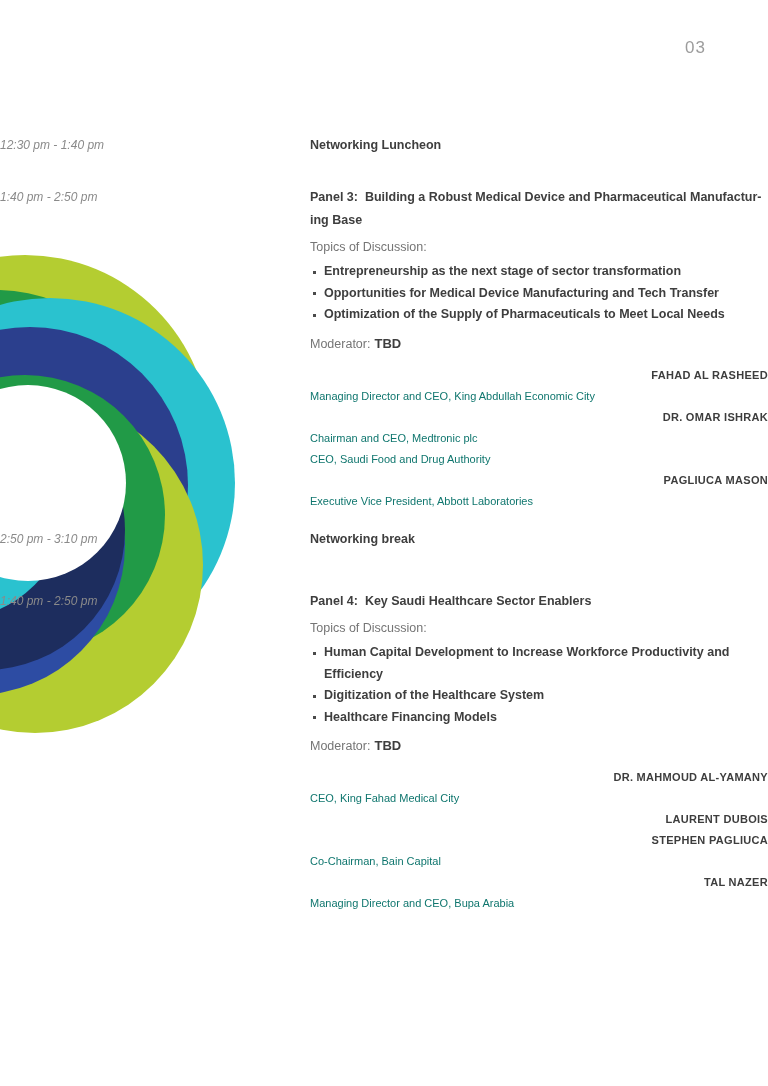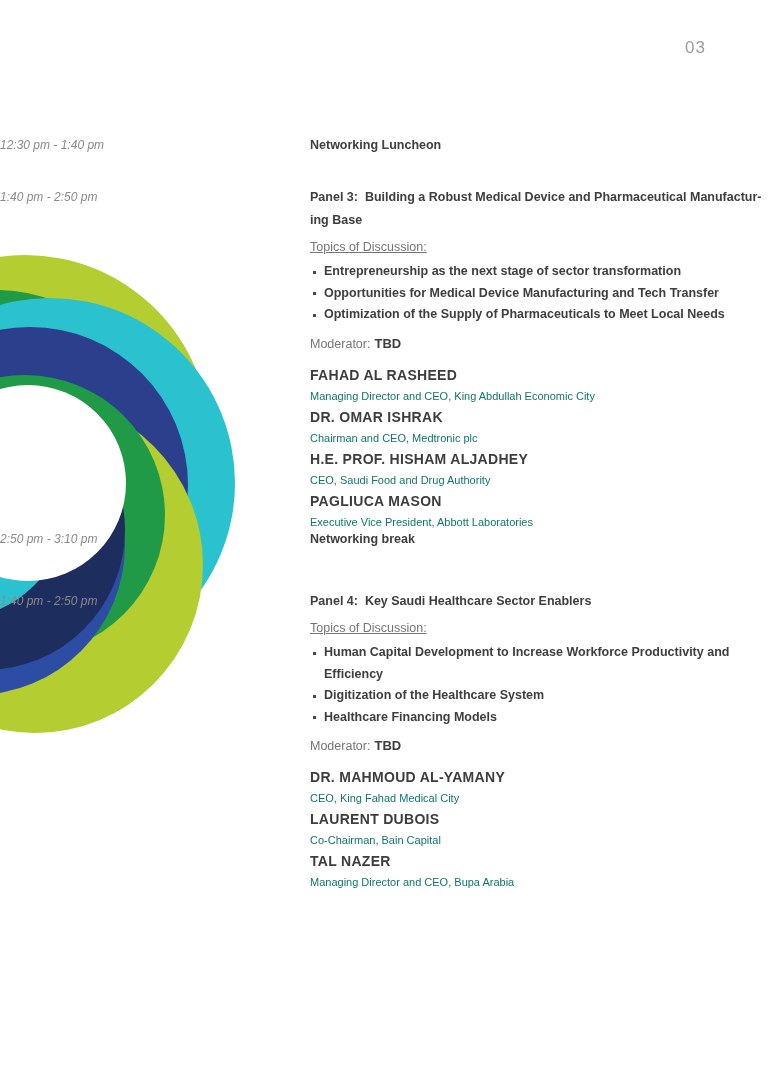--- a/index.html
+++ b/index.html
@@ -36,21 +36,21 @@
     font-size:12px; line-height:23px;
     color:#8a8a8a;
   }
   .content { margin-left:23px; width:470px; }
   .event-title, .panel-title {
     font-weight:700; font-size:12.5px; line-height:23px;
     color:#3e3e3e; white-space:pre-wrap;
   }
   .topics-label {
     margin-top:6px;
-    font-size:12.5px; line-height:18px; color:#757575;text-decoration:underline;
+    font-size:12.5px; line-height:18px; color:#757575;
   }
   .topics {
     margin-top:5px; list-style:none;
   }
   .topics li {
     position:relative; padding-left:14px;
     font-weight:700; font-size:12.5px; line-height:21.5px;
     color:#3e3e3e; white-space:pre-wrap;
   }
   .topics li::before {
@@ -60,22 +60,22 @@
   .moderator-line {
     margin-top:9px;
     font-size:12.5px; line-height:18px; color:#757575;
   }
   .moderator-value {
     margin-left:4px;
     font-weight:700; font-size:13px; color:#3e3e3e;
   }
   .speakers { margin-top:12px; }
   .speaker-name {
-    font-weight:700; font-size:14px; line-height:21px;
-    letter-spacing:0.3px; color:#3d3d3d;
+    font-weight:700; font-size:11px; line-height:21px;
+    letter-spacing:0.3px; color:#3d3d3d;text-align:right;
   }
   .speaker-role {
     font-size:11px; line-height:21px; color:#0f766e;
   }
 </style>
 </head>
 <body>
 
 <div class="page">
 
@@ -111,21 +111,20 @@
         <li>Entrepreneurship as the next stage of sector transformation</li>
         <li>Opportunities for Medical Device Manufacturing and Tech Transfer</li>
         <li>Optimization of the Supply of Pharmaceuticals to Meet Local Needs</li>
       </ul>
       <div class="moderator-line"><span>Moderator:</span><span class="moderator-value">TBD</span></div>
       <div class="speakers">
         <div class="speaker-name">FAHAD AL RASHEED</div>
         <div class="speaker-role">Managing Director and CEO, King Abdullah Economic City</div>
         <div class="speaker-name">DR. OMAR ISHRAK</div>
         <div class="speaker-role">Chairman and CEO, Medtronic plc</div>
-        <div class="speaker-name">H.E. PROF. HISHAM ALJADHEY</div>
         <div class="speaker-role">CEO, Saudi Food and Drug Authority</div>
         <div class="speaker-name">PAGLIUCA MASON</div>
         <div class="speaker-role">Executive Vice President, Abbott Laboratories</div>
       </div>
     </div>
   </div>
 
   <div class="row row-3">
     <div class="time">2:50 pm - 3:10 pm</div>
     <div class="content">
@@ -142,20 +141,21 @@
         <li>Human Capital Development to Increase Workforce Productivity and
 Efficiency</li>
         <li>Digitization of the Healthcare System</li>
         <li>Healthcare Financing Models</li>
       </ul>
       <div class="moderator-line"><span>Moderator:</span><span class="moderator-value">TBD</span></div>
       <div class="speakers">
         <div class="speaker-name">DR. MAHMOUD AL-YAMANY</div>
         <div class="speaker-role">CEO, King Fahad Medical City</div>
         <div class="speaker-name">LAURENT DUBOIS</div>
+        <div class="speaker-name">STEPHEN PAGLIUCA</div>
         <div class="speaker-role">Co-Chairman, Bain Capital</div>
         <div class="speaker-name">TAL NAZER</div>
         <div class="speaker-role">Managing Director and CEO, Bupa Arabia</div>
       </div>
     </div>
   </div>
 
 </div>
 
 </body></html>

